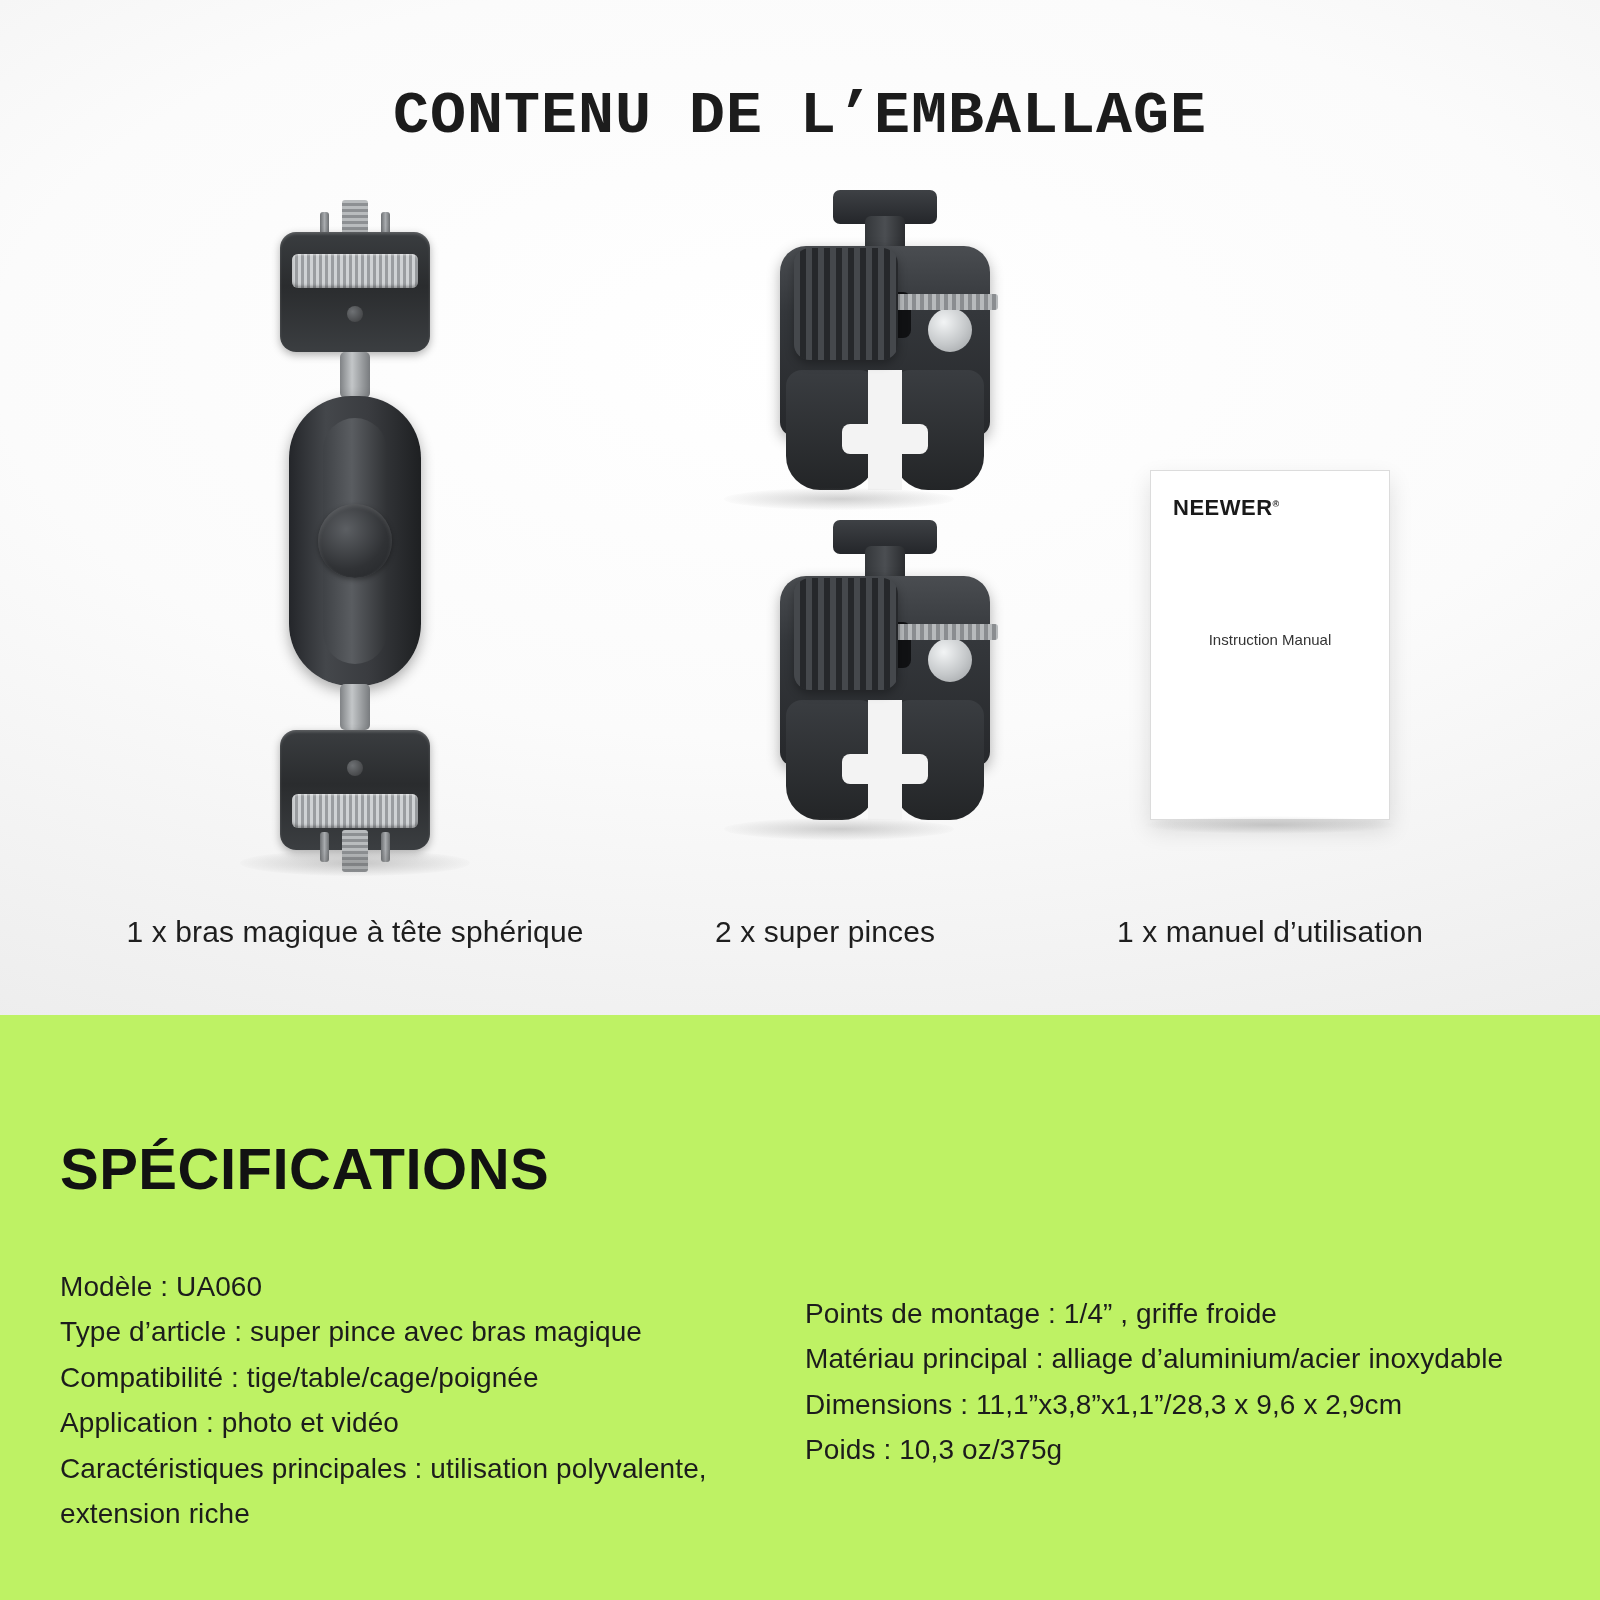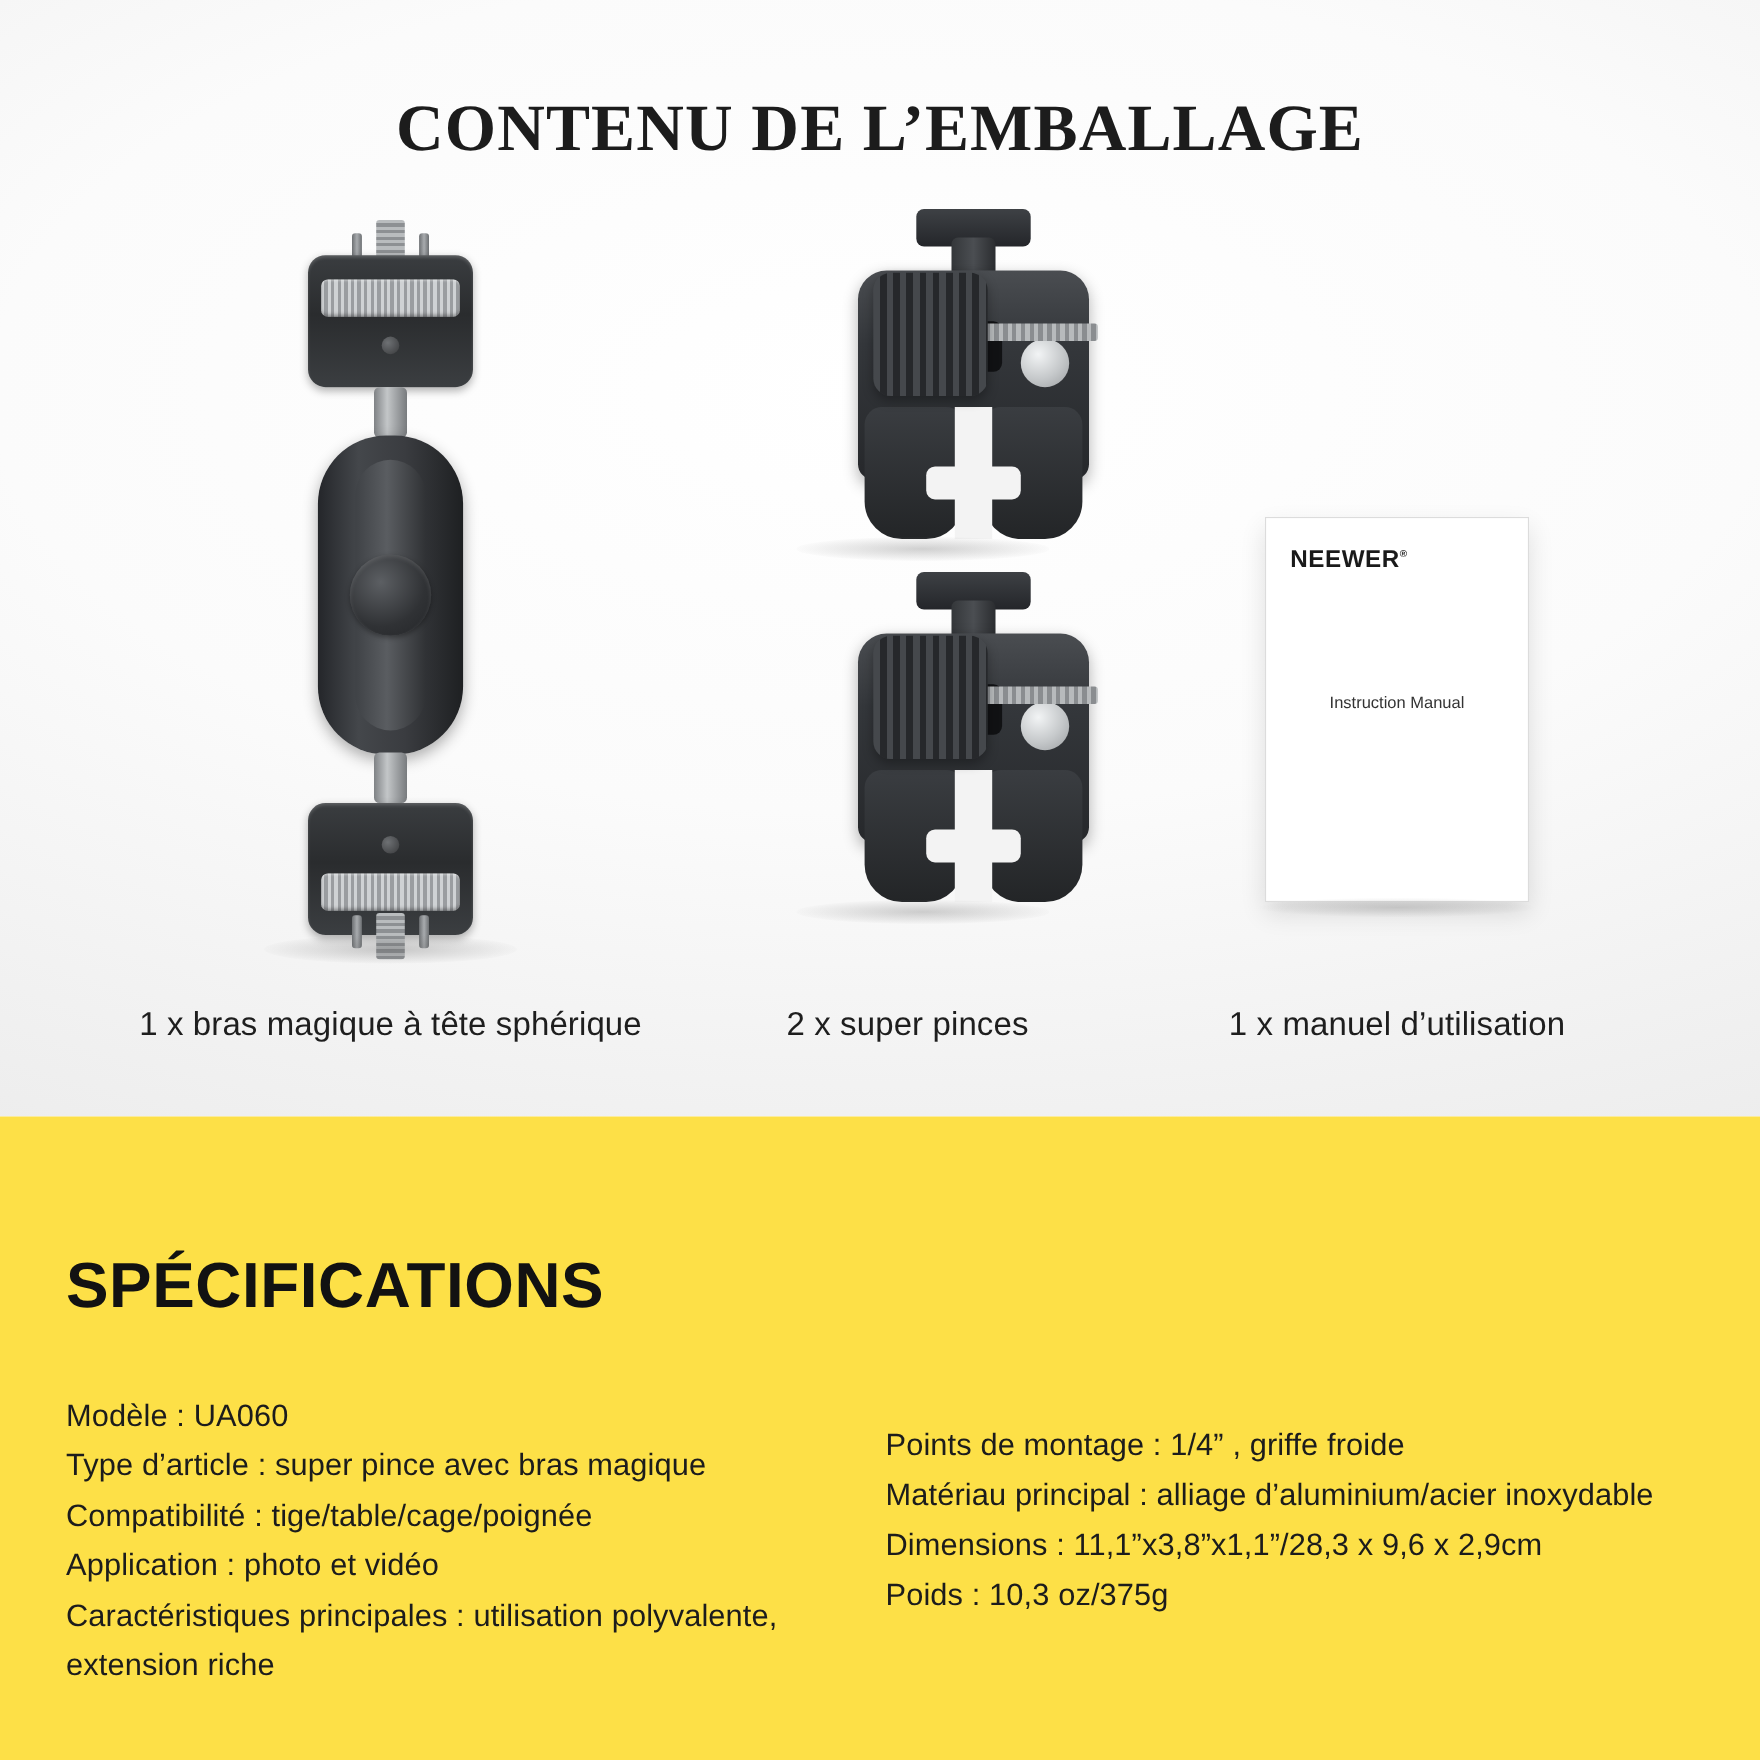--- a/index.html
+++ b/index.html
@@ -28,21 +28,21 @@
     flex: none;
   }
 
   .package-title {
     text-align: center;
     font-size: 60px;
     font-weight: bold;
     letter-spacing: 1px;
     color: #1c1c1c;
     padding-top: 42px;
-    font-family: Liberation Serif, serif;
+    font-family: Liberation Mono, monospace;
   }
 
   .items-row {
     position: absolute;
     top: 190px;
     left: 0;
     width: 100%;
     height: 700px;
     display: flex;
     align-items: flex-start;
@@ -385,21 +385,21 @@
     transform: translateX(-50%);
     bottom: -14px;
     width: 250px; height: 18px;
     background: radial-gradient(ellipse at center, rgba(90,90,90,.22) 0%, rgba(255,255,255,0) 72%);
     border-radius: 50%;
   }
 
   
   .spec-section {
     flex: 1;
-    background: #fde047;
+    background: #bef264;
     padding: 72px 60px 40px 60px;
     position: relative;
   }
   .spec-title {
     font-size: 58px;
     font-weight: bold;
     color: #121212;
     letter-spacing: .5px;
     margin-bottom: 62px;
   }

